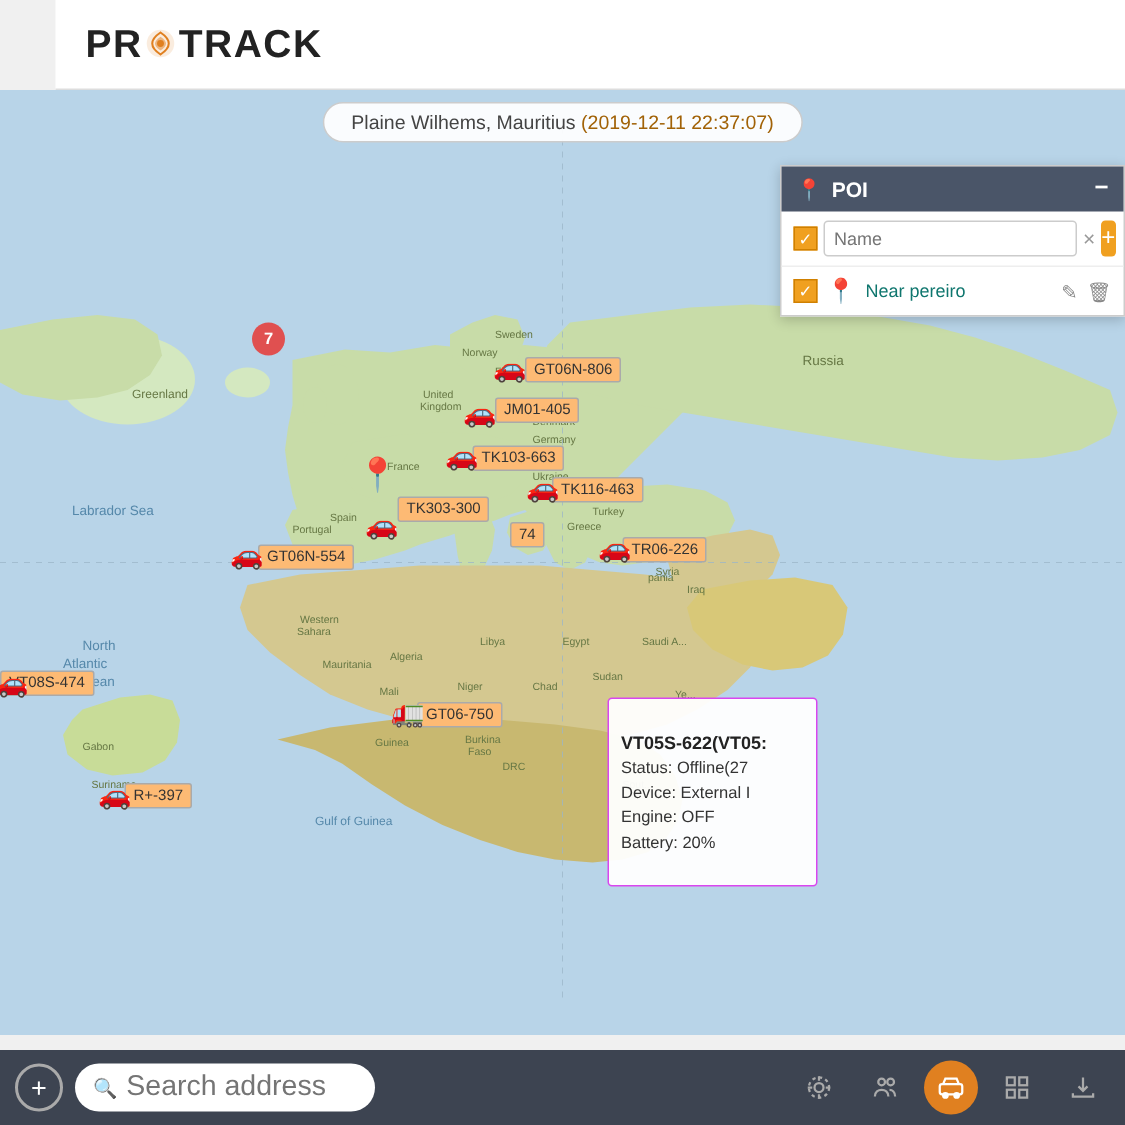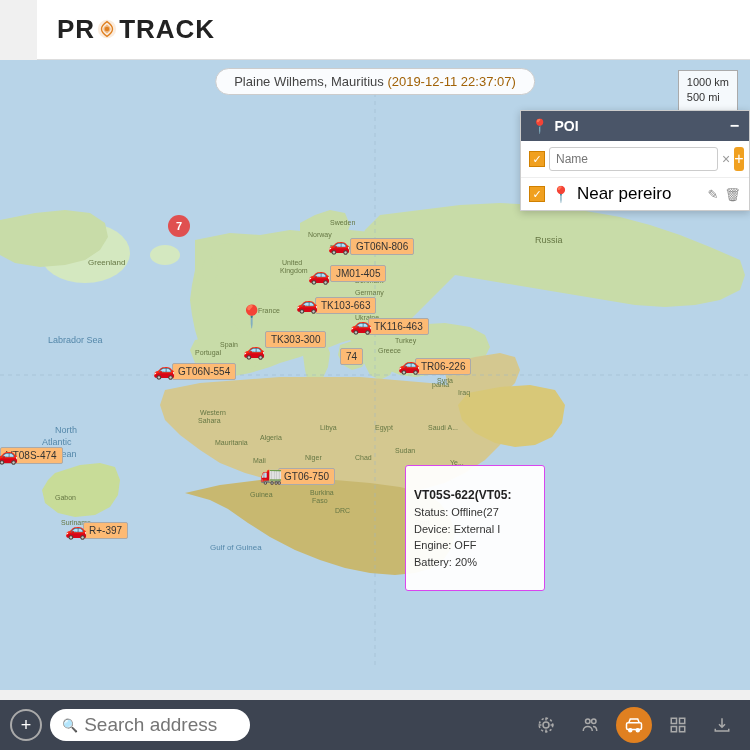--- a/index.html
+++ b/index.html
@@ -181,22 +181,22 @@
       display: flex; align-items: center; justify-content: center;
       flex-shrink: 0;
     }
     #poi-item-row .checkbox span { color: #fff; font-size: 11px; }
     #poi-item-row .poi-dot {
       color: #e05050;
       font-size: 16px;
     }
     #poi-item-row .poi-label {
       flex: 1;
-      font-size: 17px;
-      color: #000000;
+      font-size: 12px;
+      color: #0f766e;
     }
     #poi-item-row .edit-btn, #poi-item-row .del-btn {
       background: none;
       border: none;
       color: #888;
       font-size: 13px;
       cursor: pointer;
     }
 
     
@@ -434,24 +434,20 @@
       <line x1="0" y1="290" x2="750" y2="290" stroke="#9bb5c8" stroke-width="0.5" stroke-dasharray="4,4"></line>
       <line x1="375" y1="0" x2="375" y2="580" stroke="#9bb5c8" stroke-width="0.5" stroke-dasharray="4,4"></line>
     </svg>
   </div>
 
   <div id="map-infobar">
     <span>Plaine Wilhems, Mauritius</span>
     <span class="datetime">(2019-12-11 22:37:07)</span>
   </div>
 
-  <div id="map-scale">
-    <div>1000 km</div>
-    <div>500 mi</div>
-  </div>
 
   <div class="cluster-badge" style="left: 168px; top: 155px;">
     <span>7</span>
   </div>
 
   <div class="vehicle-label" style="left:350px; top:178px;">
     <span>GT06N-806</span>
   </div>
   <div class="vehicle-icon" style="left:340px; top:185px;">🚗</div>
 

